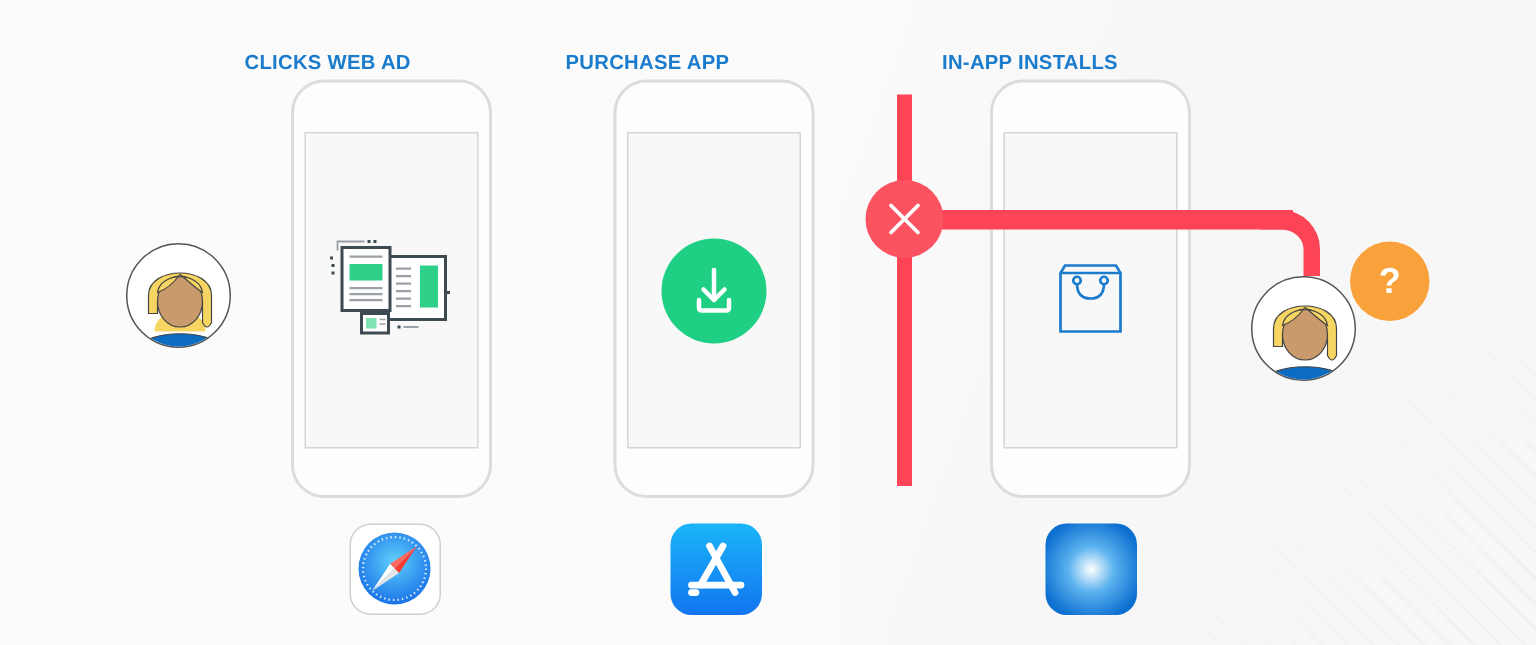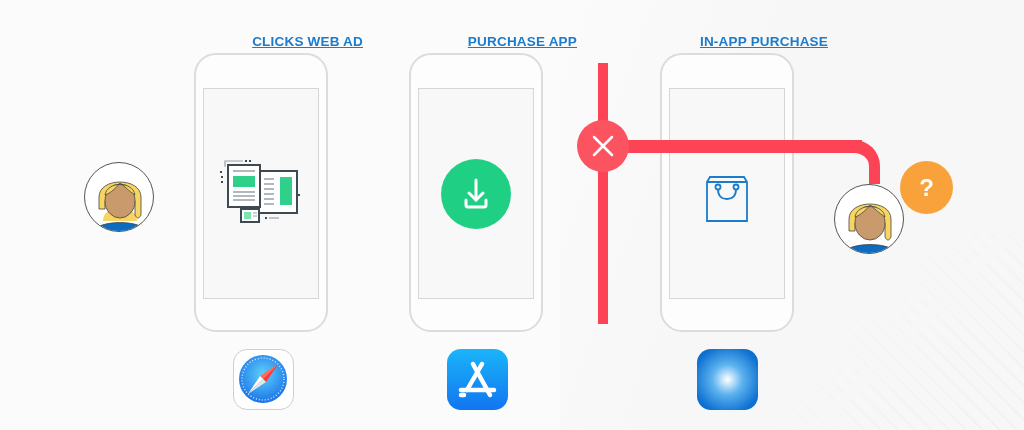--- a/index.html
+++ b/index.html
@@ -12,22 +12,22 @@
     position: absolute; right: 0; bottom: 0; width: 260px; height: 200px;
     background: repeating-linear-gradient(45deg, rgba(0,0,0,0) 0 10px, rgba(230,230,230,0.35) 10px 12px);
     -webkit-mask-image: linear-gradient(135deg, transparent 30%, #000 100%);
             mask-image: linear-gradient(135deg, transparent 30%, #000 100%);
   }
   .bg-panel {
     position: absolute; left: 560px; top: 0; width: 464px; height: 430px;
     background: linear-gradient(110deg, rgba(255,255,255,0) 0%, rgba(247,247,247,1) 40%);
   }
   .step-label {
-    position: absolute; top: 34px; width: 200px; text-align: right;
-    color: #1b7bcc; font-weight: bold; font-size: 13.5px; letter-spacing: 0.2px; text-decoration: underline;
+    position: absolute; top: 34px; width: 200px; text-align: left;
+    color: #1b7bcc; font-weight: bold; font-size: 13.5px; letter-spacing: 0.2px;
   }
   .phone {
     position: absolute; top: 53px; width: 134px; height: 279px;
     border: 2px solid #dcdcdc; border-radius: 22px; background: #fdfdfd;
     box-sizing: border-box;
   }
   .phone .screen {
     position: absolute; left: 7px; top: 33px; right: 7px; bottom: 31px;
     border: 1.5px solid #d6d6d6; background: #f8f8f8;
   }
@@ -147,21 +147,21 @@
   <svg width="61" height="61" viewBox="0 0 61 61" style="position:absolute;left:0;top:0;">
     <g stroke="#fff" stroke-width="4.5" stroke-linecap="round" fill="none">
       <line x1="35" y1="15" x2="20" y2="41"></line>
       <line x1="26" y1="15" x2="43" y2="46"></line>
       <line x1="14" y1="41" x2="47" y2="41"></line>
       <line x1="14" y1="46" x2="17" y2="46"></line>
     </g>
   </svg>
 </div>
 
-<div class="step-label" style="left:628px;">IN-APP PURCHASE</div>
+<div class="step-label" style="left:628px;">IN-APP INSTALLS</div>
 <div class="phone" style="left:660px;">
   <div class="screen">
     <svg class="screen-icon" width="44" height="50" viewBox="0 0 44 50" style="top:52%;">
       <g fill="none" stroke="#1b7bcc" stroke-width="1.8">
         <path d="M5 4 L39 4 L42 9 L42 48 L2 48 L2 9 Z"></path>
         <line x1="2" y1="9" x2="42" y2="9"></line>
         <circle cx="13" cy="14" r="2.5"></circle>
         <circle cx="31" cy="14" r="2.5"></circle>
         <path d="M13 16 Q13 26 22 26 Q31 26 31 16"></path>
       </g>

